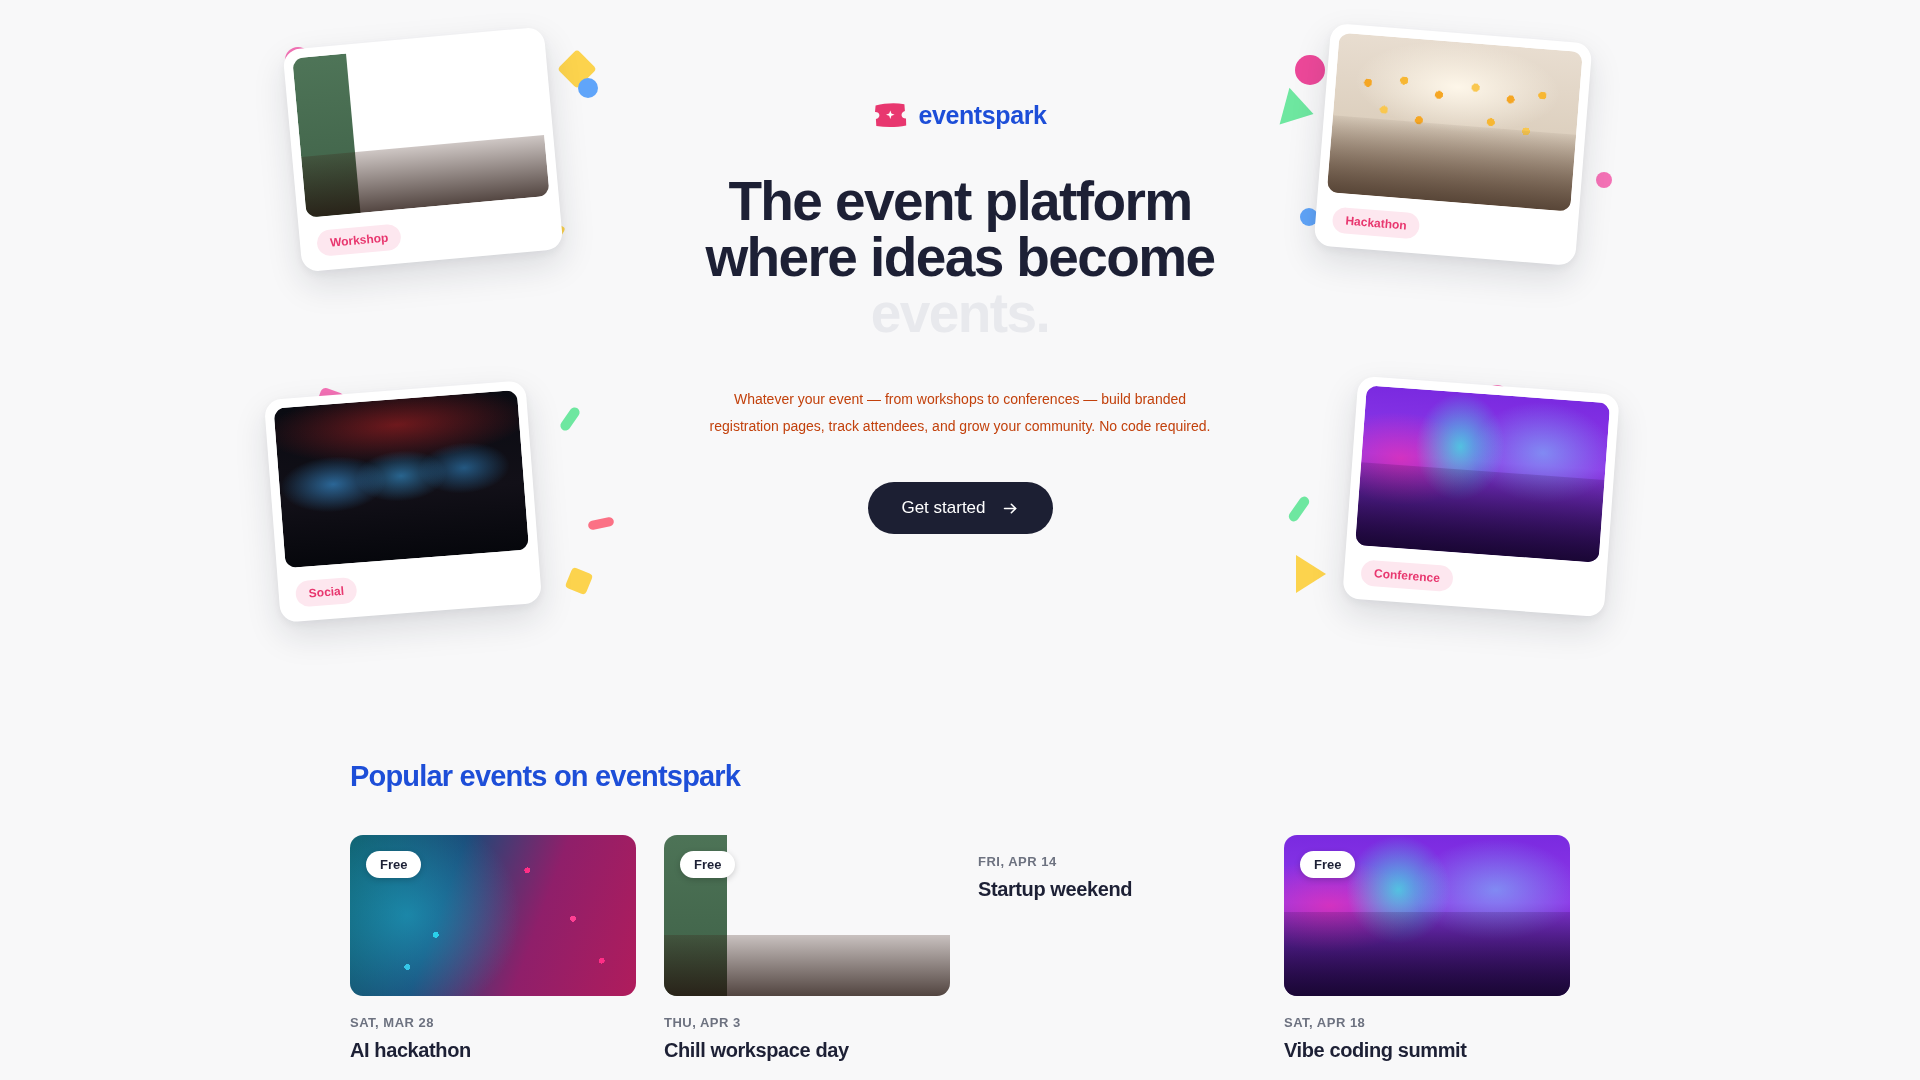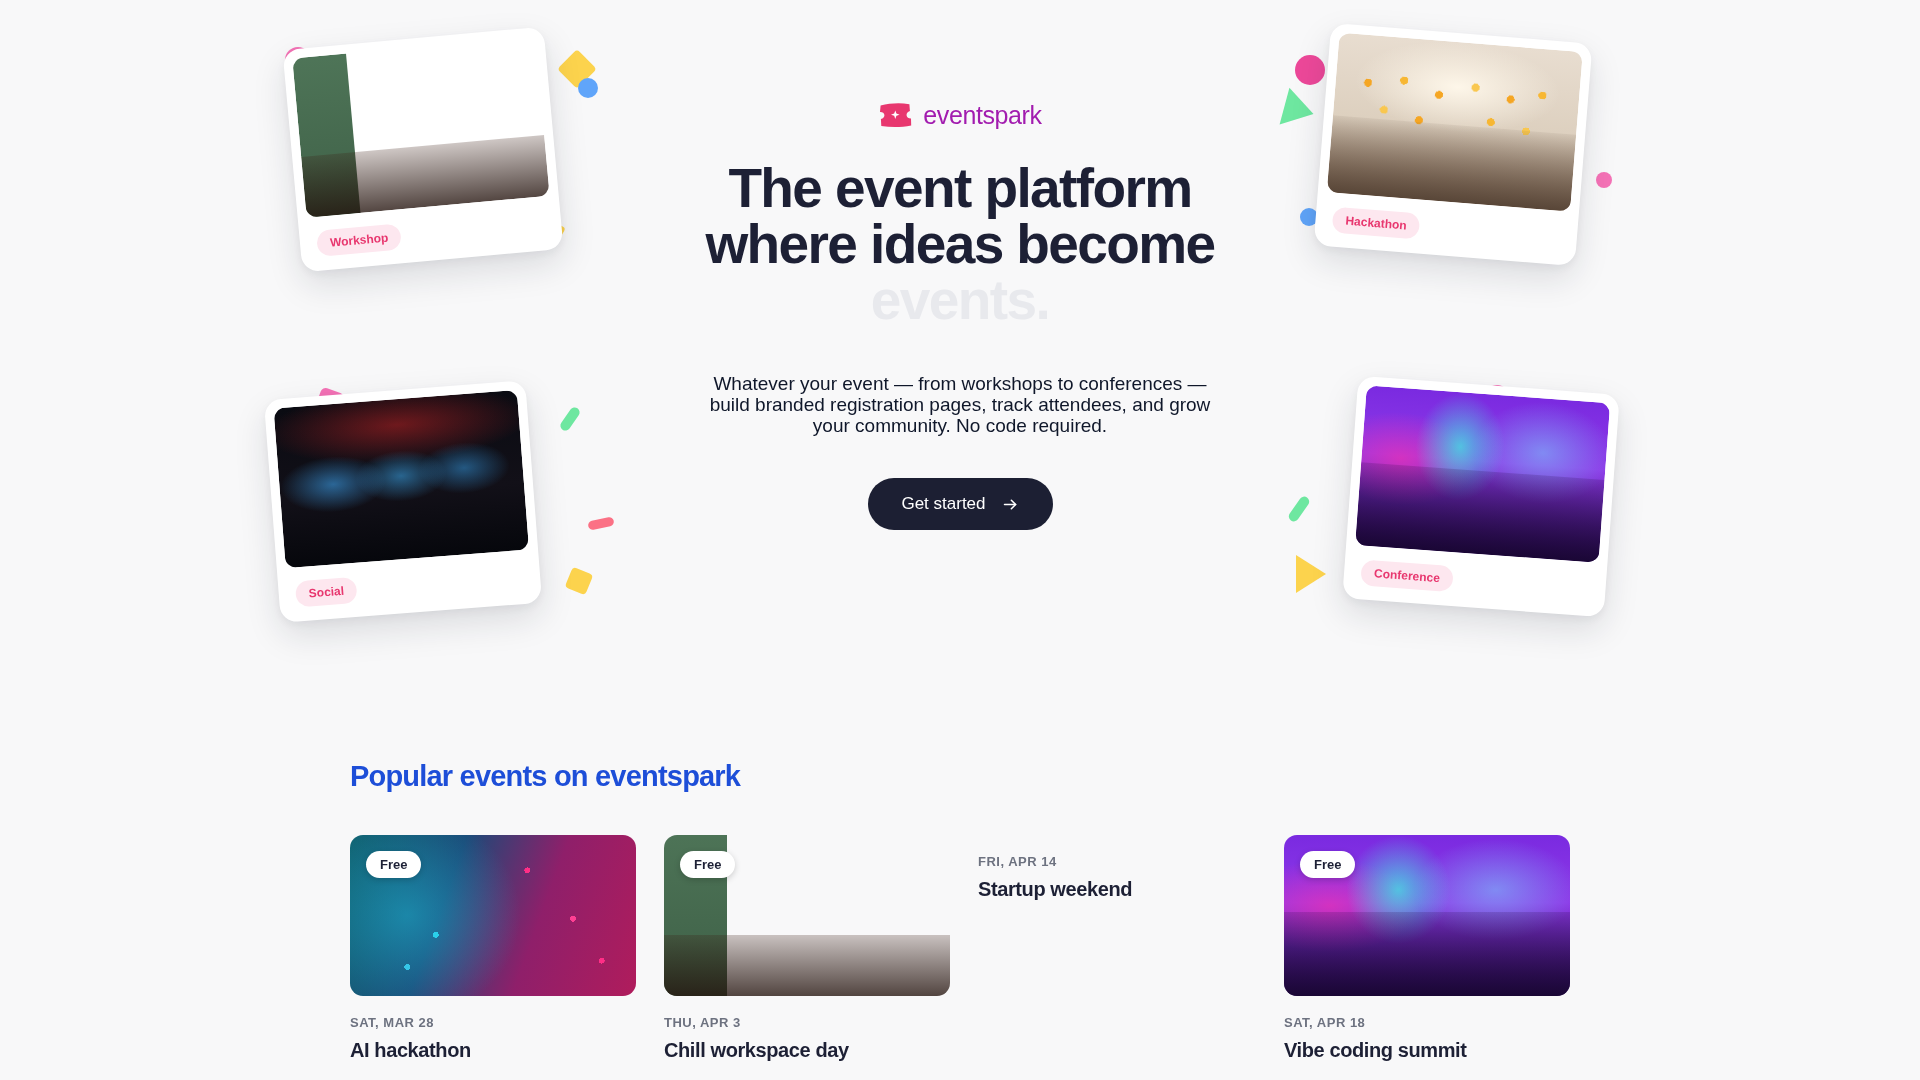--- a/index.html
+++ b/index.html
@@ -15,33 +15,33 @@
   .hero { position: relative; width: 1920px; height: 700px; }
 
   .hero-center {
     position: absolute; left: 50%; top: 95px;
     transform: translateX(-50%);
     width: 640px; text-align: center; z-index: 5;
   }
   .brand { display: flex; align-items: center; justify-content: center; gap: 11px; height: 40px; }
   .brand-icon { width: 34px; height: 26px; display: block; }
   .brand-name {
-    font-size: 25px; font-weight: 400; color: #a21caf;
+    font-size: 25px; font-weight: 700; color: #1d4ed8;
     letter-spacing: -0.4px;
     text-align: right;
   }
   .headline {
-    margin-top: 25px;
+    margin-top: 38px;
     font-size: 55px; line-height: 56px; font-weight: 800;
     color: #1d2035; letter-spacing: -1.6px;
   }
   .headline .l3 { color: #e8e9ed; }
   .subtitle {
     margin: 0 auto; margin-top: 45px; width: 510px;
-    font-size: 19px; line-height: 21px; color: #0f172a;
+    font-size: 14px; line-height: 27px; color: #c2410c;
   }
   .cta {
     margin: 42px auto 0; width: 185px; height: 52px;
     background: #1c1f33; color: #ffffff;
     border: none; border-radius: 26px; cursor: pointer;
     display: flex; align-items: center; justify-content: center; gap: 16px;
     font-family: "Liberation Sans", sans-serif;
     font-size: 17px; font-weight: 400;
   }
   .cta svg { width: 17px; height: 17px; }

